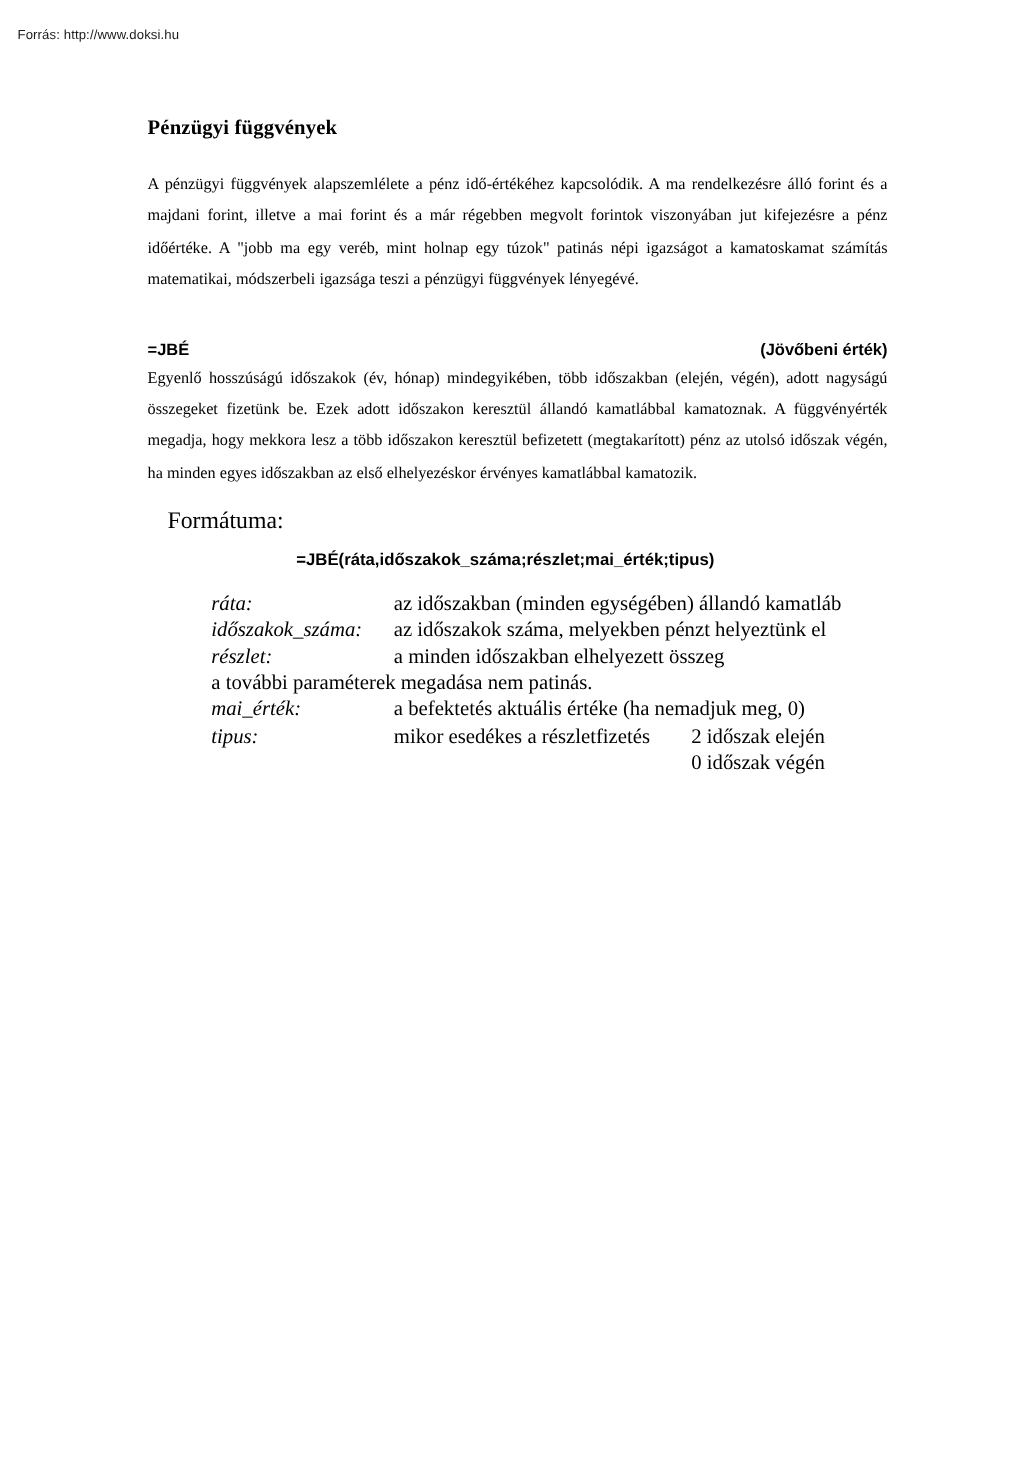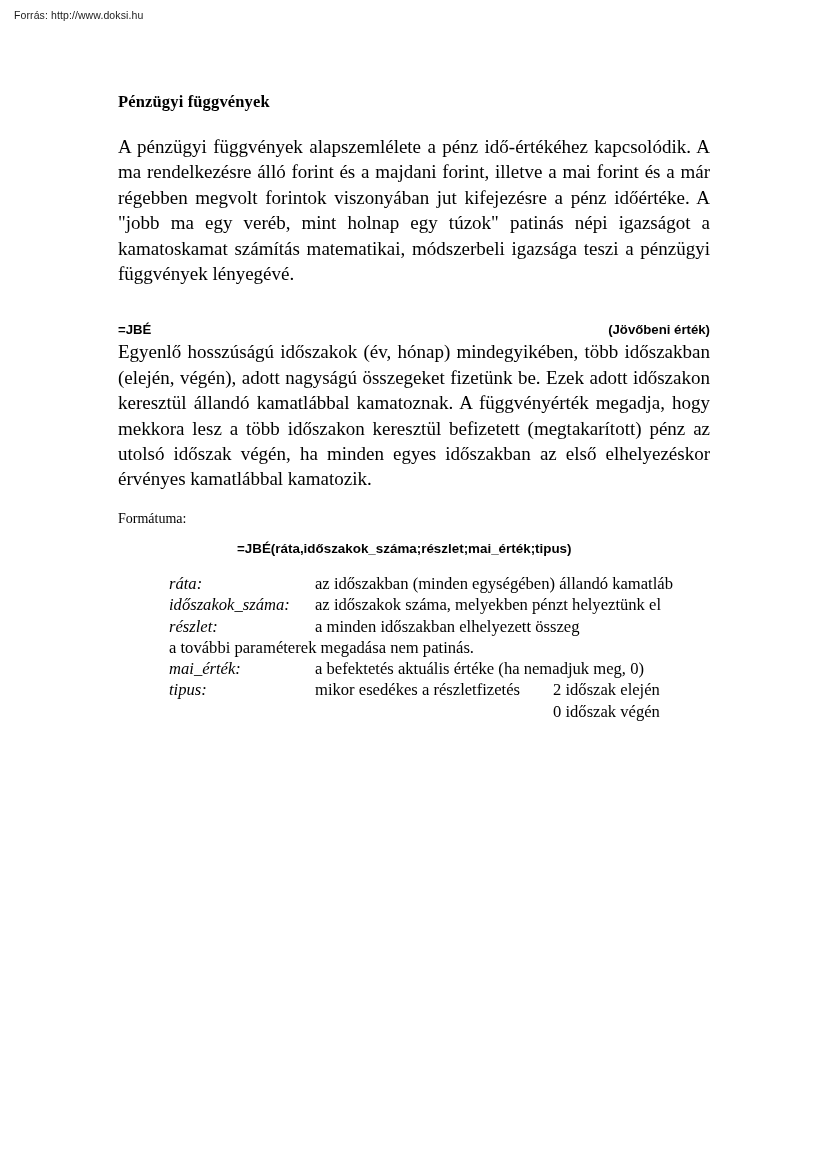--- a/index.html
+++ b/index.html
@@ -15,21 +15,21 @@
     background: #ffffff;
     overflow: hidden;
     font-family: "Liberation Serif", "DejaVu Serif", serif;
     color: #000000;
   }
 
   
   .source-header {
     position: absolute;
     left: 14px;
-    top: 9px;
+    top: 22px;
     font-family: "Liberation Sans", "DejaVu Sans", sans-serif;
     font-size: 10.5px;
     line-height: 13px;
     color: #1a1a1a;
     letter-spacing: 0.1px;
     white-space: nowrap;
   }
 
   
   .content {
@@ -43,21 +43,21 @@
     font-family: "Liberation Serif", "DejaVu Serif", serif;
     font-weight: bold;
     font-size: 16.5px;
     line-height: 20px;
     margin: 0 0 22px 0;
     letter-spacing: 0.15px;
   }
 
   p.body-par {
     margin: 0;
-    font-size: 19px;
+    font-size: 13px;
     line-height: 25.4px;
     text-align: justify;
     text-justify: inter-word;
     hyphens: none;
     font-family: Liberation Serif, serif;
   }
 
   
   .func-heading {
     display: flex;
@@ -66,23 +66,23 @@
     font-family: "Liberation Sans", "DejaVu Sans", sans-serif;
     font-weight: bold;
     font-size: 13.2px;
     line-height: 16px;
     margin: 36px 0 1px 0;
   }
   .func-heading .func-name { letter-spacing: 0px; }
   .func-heading .func-alias { letter-spacing: 0px; }
 
   .format-label {
-    font-size: 14px;
+    font-size: 19px;
     line-height: 25.4px;
-    margin: 14px 0 0 0;
+    margin: 14px 0 0 16px;
   }
 
   .formula {
     font-family: "Liberation Sans", "DejaVu Sans", sans-serif;
     font-weight: bold;
     font-size: 13.4px;
     line-height: 20px;
     margin: 8px 0 0 0;
     padding-left: 119px;
     white-space: nowrap;

